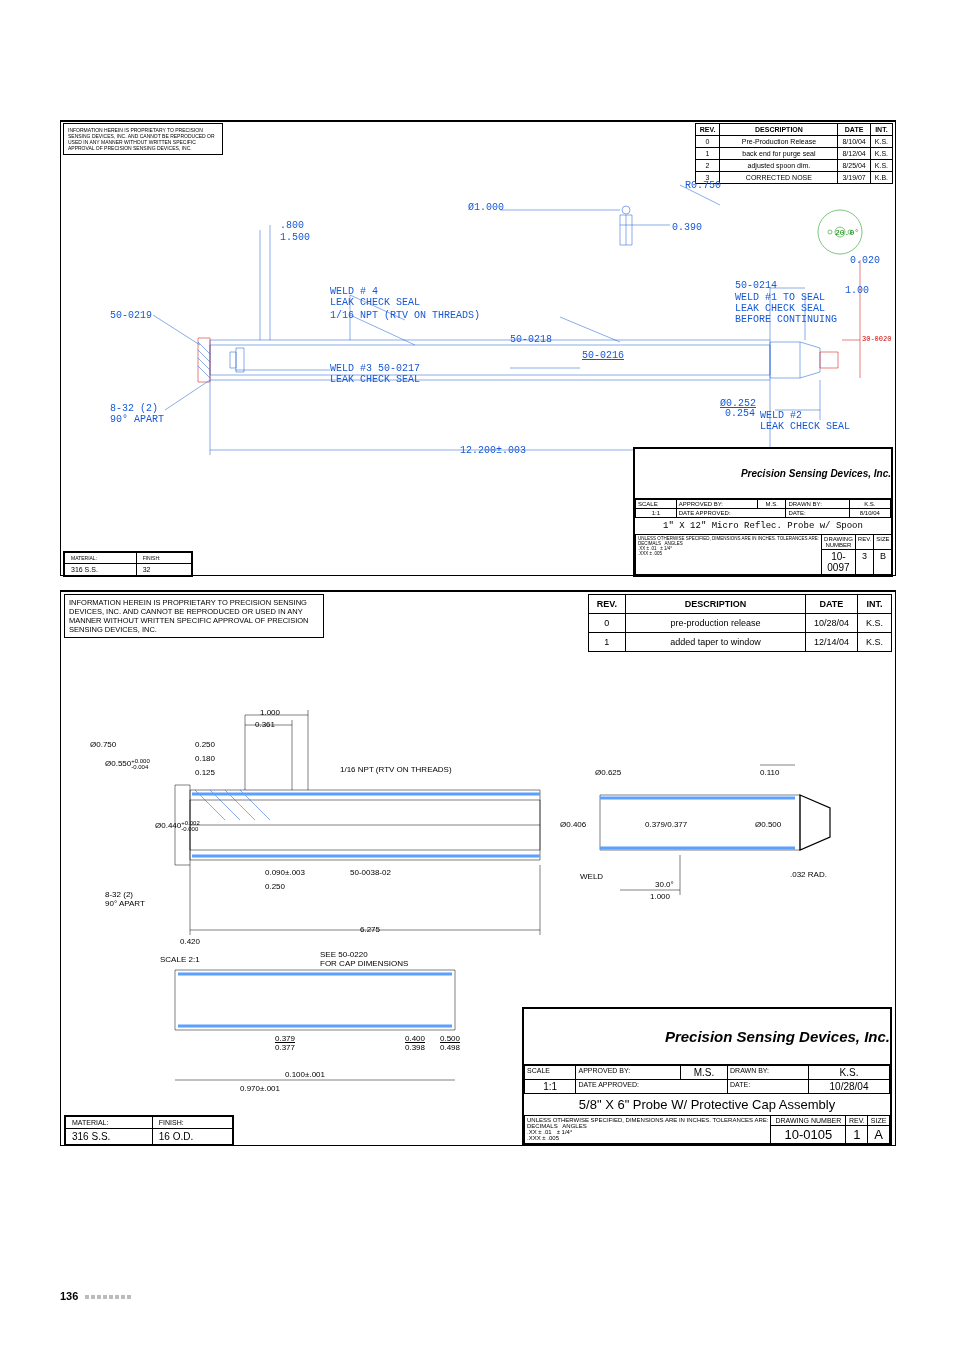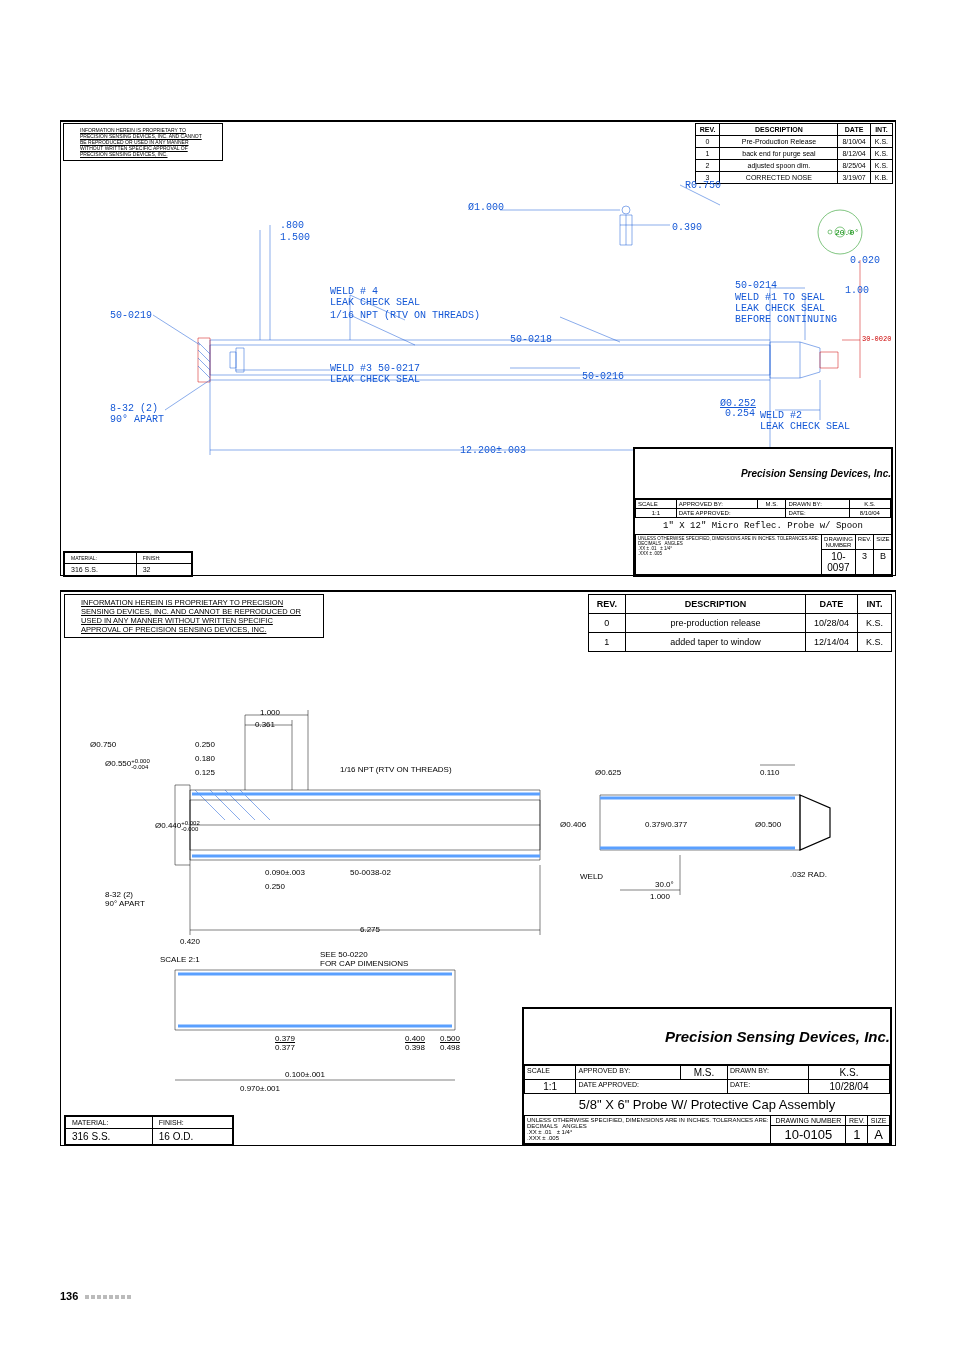--- a/index.html
+++ b/index.html
@@ -8,21 +8,21 @@
   .drawing { position:relative; width:836px; }
   .dwg-frame { position:absolute; left:0; top:0; border:1px solid #000; border-width:2px 1px 1px 1px; }
   .ann { position:absolute; font-size:8px; color:#000; font-family:Arial,Helvetica,sans-serif; white-space:nowrap; }
   .ann.blue { color:#1558d6; font-family:"Courier New",monospace; font-size:10px;}
   .ann.red { color:#c00; font-family:"Courier New",monospace; font-size:7px;}
   .ann.green { color:#008a00; font-family:"Courier New",monospace; font-size:8px;}
   .rev-table { position:absolute; border-collapse:collapse; background:#fff; }
   .rev-table th, .rev-table td { border:1px solid #000; font-size:7px; padding:2px 4px; text-align:center; font-weight:normal; }
   .rev-table th { font-weight:bold; }
   .rev-table .desc { width:118px; }
-  .prop-box { position:absolute; border:1px solid #000; padding:3px 16px; font-size:5px; line-height:1.2; text-align:left; background:#fff; max-width:160px;text-decoration:underline;}
+  .prop-box { position:absolute; border:1px solid #000; padding:3px 4px; font-size:5px; line-height:1.2; text-align:left; background:#fff; max-width:160px;}
   .prop-box.lg { font-size:7.5px; max-width:260px;}
   .titleblk { position:absolute; border:2px solid #000; background:#fff; }
   .titleblk .company { text-align:right; font-weight:bold; font-style:italic; border-bottom:1px solid #000; padding:19px 0;}
   .titleblk table { border-collapse:collapse; width:100%; }
   .titleblk td { border:1px solid #000; font-size:6px; padding:1px 2px; vertical-align:top;}
   .titleblk td.v { text-align:center;}
   .titleblk .dwgtitle { text-align:center; font-size:9px; padding:3px 0;}
   .mat-box { position:absolute; border:1px solid #000; background:#fff; }
   .mat-box table { border-collapse:collapse; width:100%;}
   .mat-box td { border:1px solid #000; font-size:7px; padding:2px 6px; text-align:left;}
@@ -154,21 +154,21 @@
     <div class="ann blue" style="left:625px;top:60px;">R0.750</div>
     <div class="ann green" style="left:775px;top:72px;margin-top:36px;">20.0°</div>
     <div class="ann blue" style="left:612px;top:102px;">0.390</div>
     <div class="ann blue" style="left:790px;top:135px;">0.020</div>
     <div class="ann blue" style="left:785px;top:165px;">1.00</div>
     <div class="ann blue" style="left:450px;top:190px;margin-top:24px;">50-0218</div>
     <div class="ann blue" style="left:675px;top:160px;">50-0214</div>
     <div class="ann blue" style="left:675px;top:172px;white-space:pre;">WELD #1 TO SEAL
 LEAK CHECK SEAL
 BEFORE CONTINUING</div>
-    <div class="ann blue" style="left:522px;top:251px;">50-0216</div>
+    <div class="ann blue" style="left:522px;top:230px;text-decoration:underline;">50-0216</div>
     <div class="ann blue" style="left:660px;top:278px;text-decoration:underline;">Ø0.252</div>
     <div class="ann blue" style="left:665px;top:288px;">0.254</div>
     <div class="ann blue" style="left:700px;top:290px;white-space:pre;">WELD #2
 LEAK CHECK SEAL</div>
     <div class="ann red" style="left:802px;top:215px;">30-0020</div>
 
     <div class="mat-box" style="left:3px;bottom:3px;width:130px;">
       <table>
         <tbody>
             <tr>

